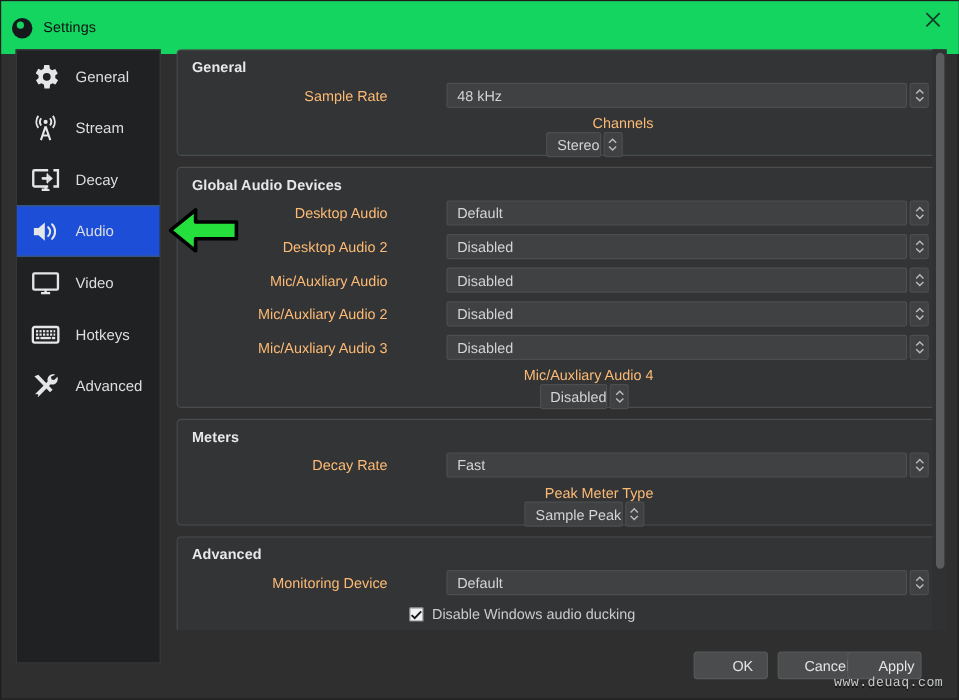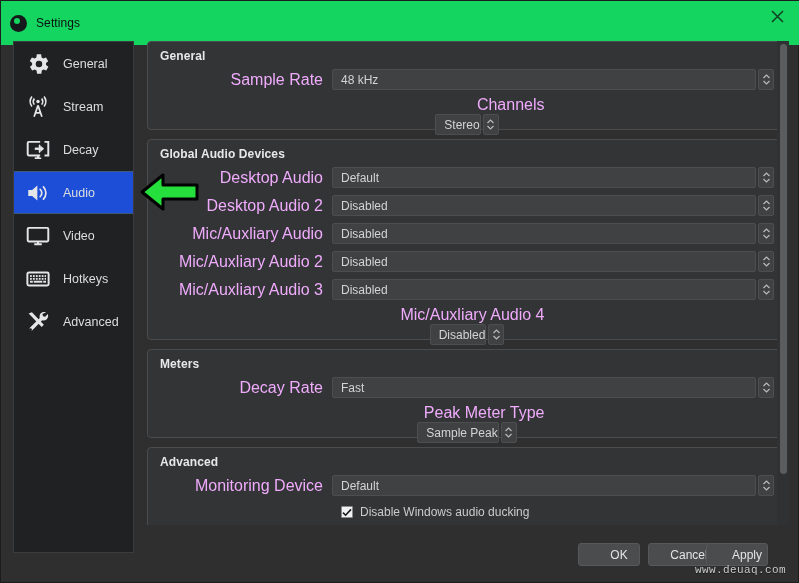--- a/index.html
+++ b/index.html
@@ -100,33 +100,34 @@
   }
   .row {
     display: flex; align-items: center;
     height: 23px; margin-bottom: 5px;
   }
   .row:last-child { margin-bottom: 1px; flex-direction: column; }
   .row-label {
     width: 172px;
     text-align: right;
     padding-right: 9px;
-    font-size: 16px;
-    color: #f0abfc;
+    font-size: 12px;
+    color: #fdba74;
     flex: 0 0 auto;
   }
   .combo {
     position: relative;
     flex: 1 1 auto;
     height: 21px;
     background: #3f4143;
     border: 1px solid #4c4e50;
     border-radius: 2px;
     display: flex; align-items: center;
     cursor: pointer;
+    margin-left: 40px;
   }
   .combo-value {
     padding-left: 8px;
     font-size: 12px; color: #d2d4d5;
   }
   .spinner {
     position: absolute; right: -18px; top: 0;
     width: 16px; height: 21px;
     background: #3f4143;
     border: 1px solid #4c4e50;

